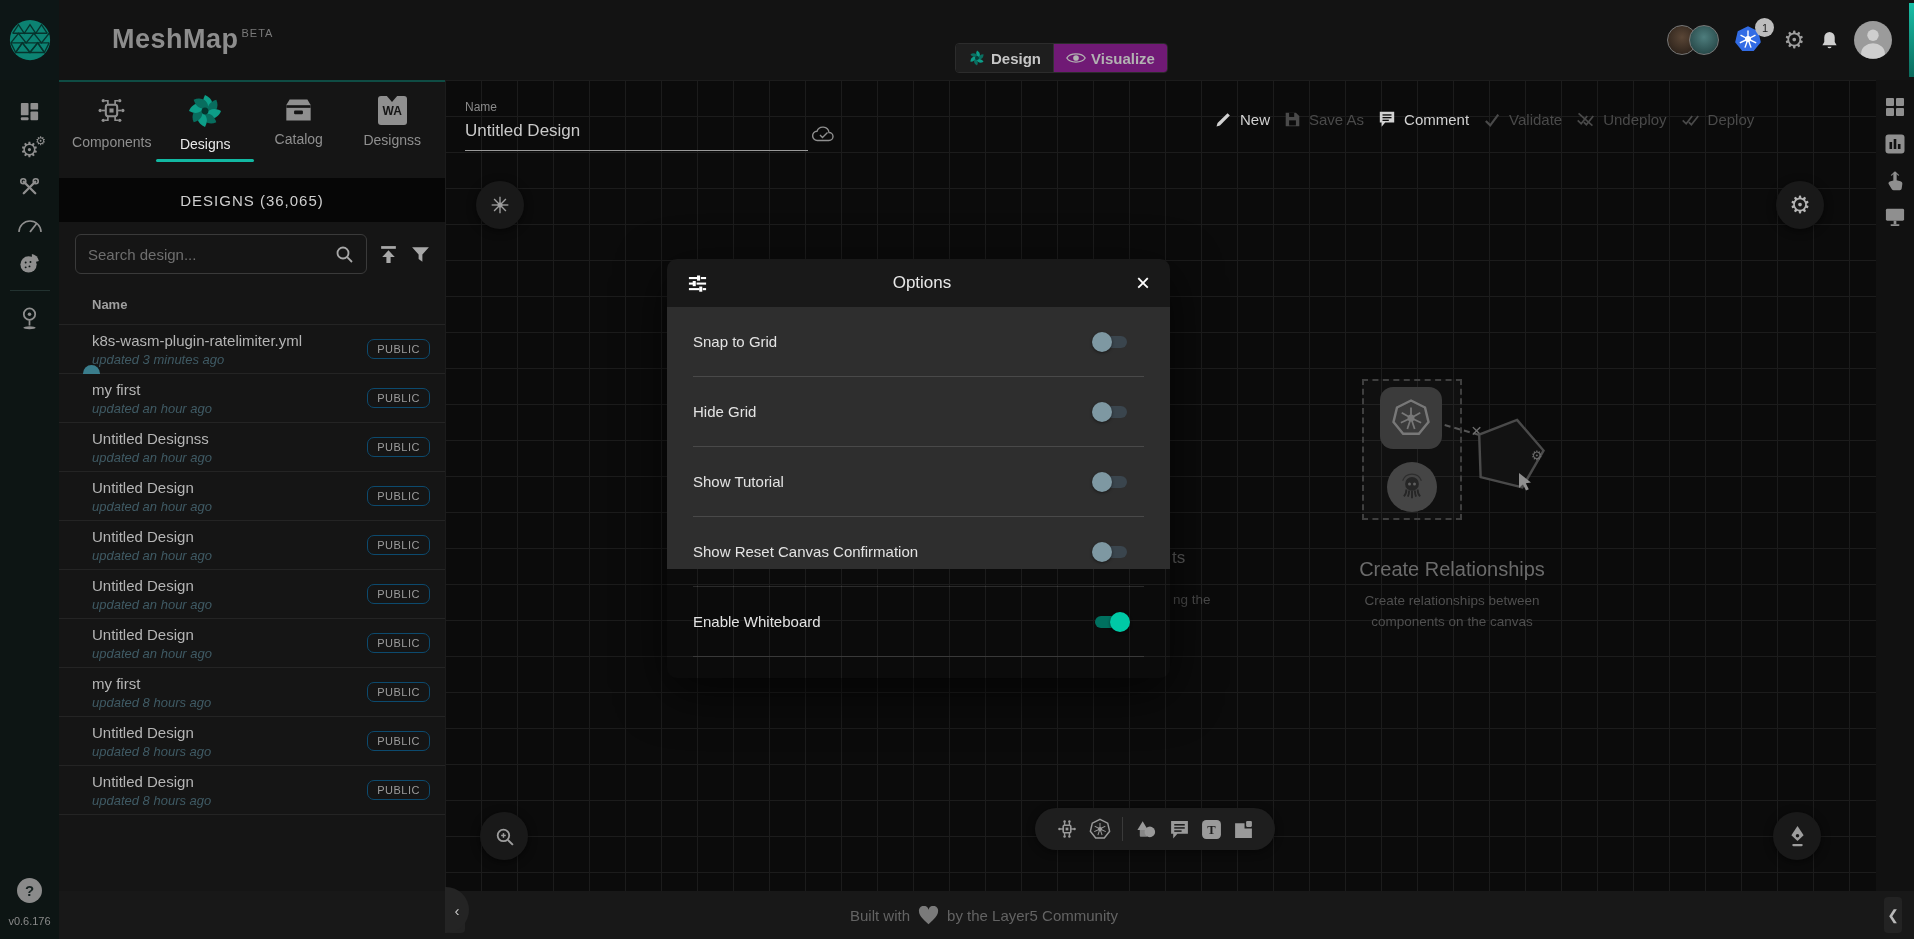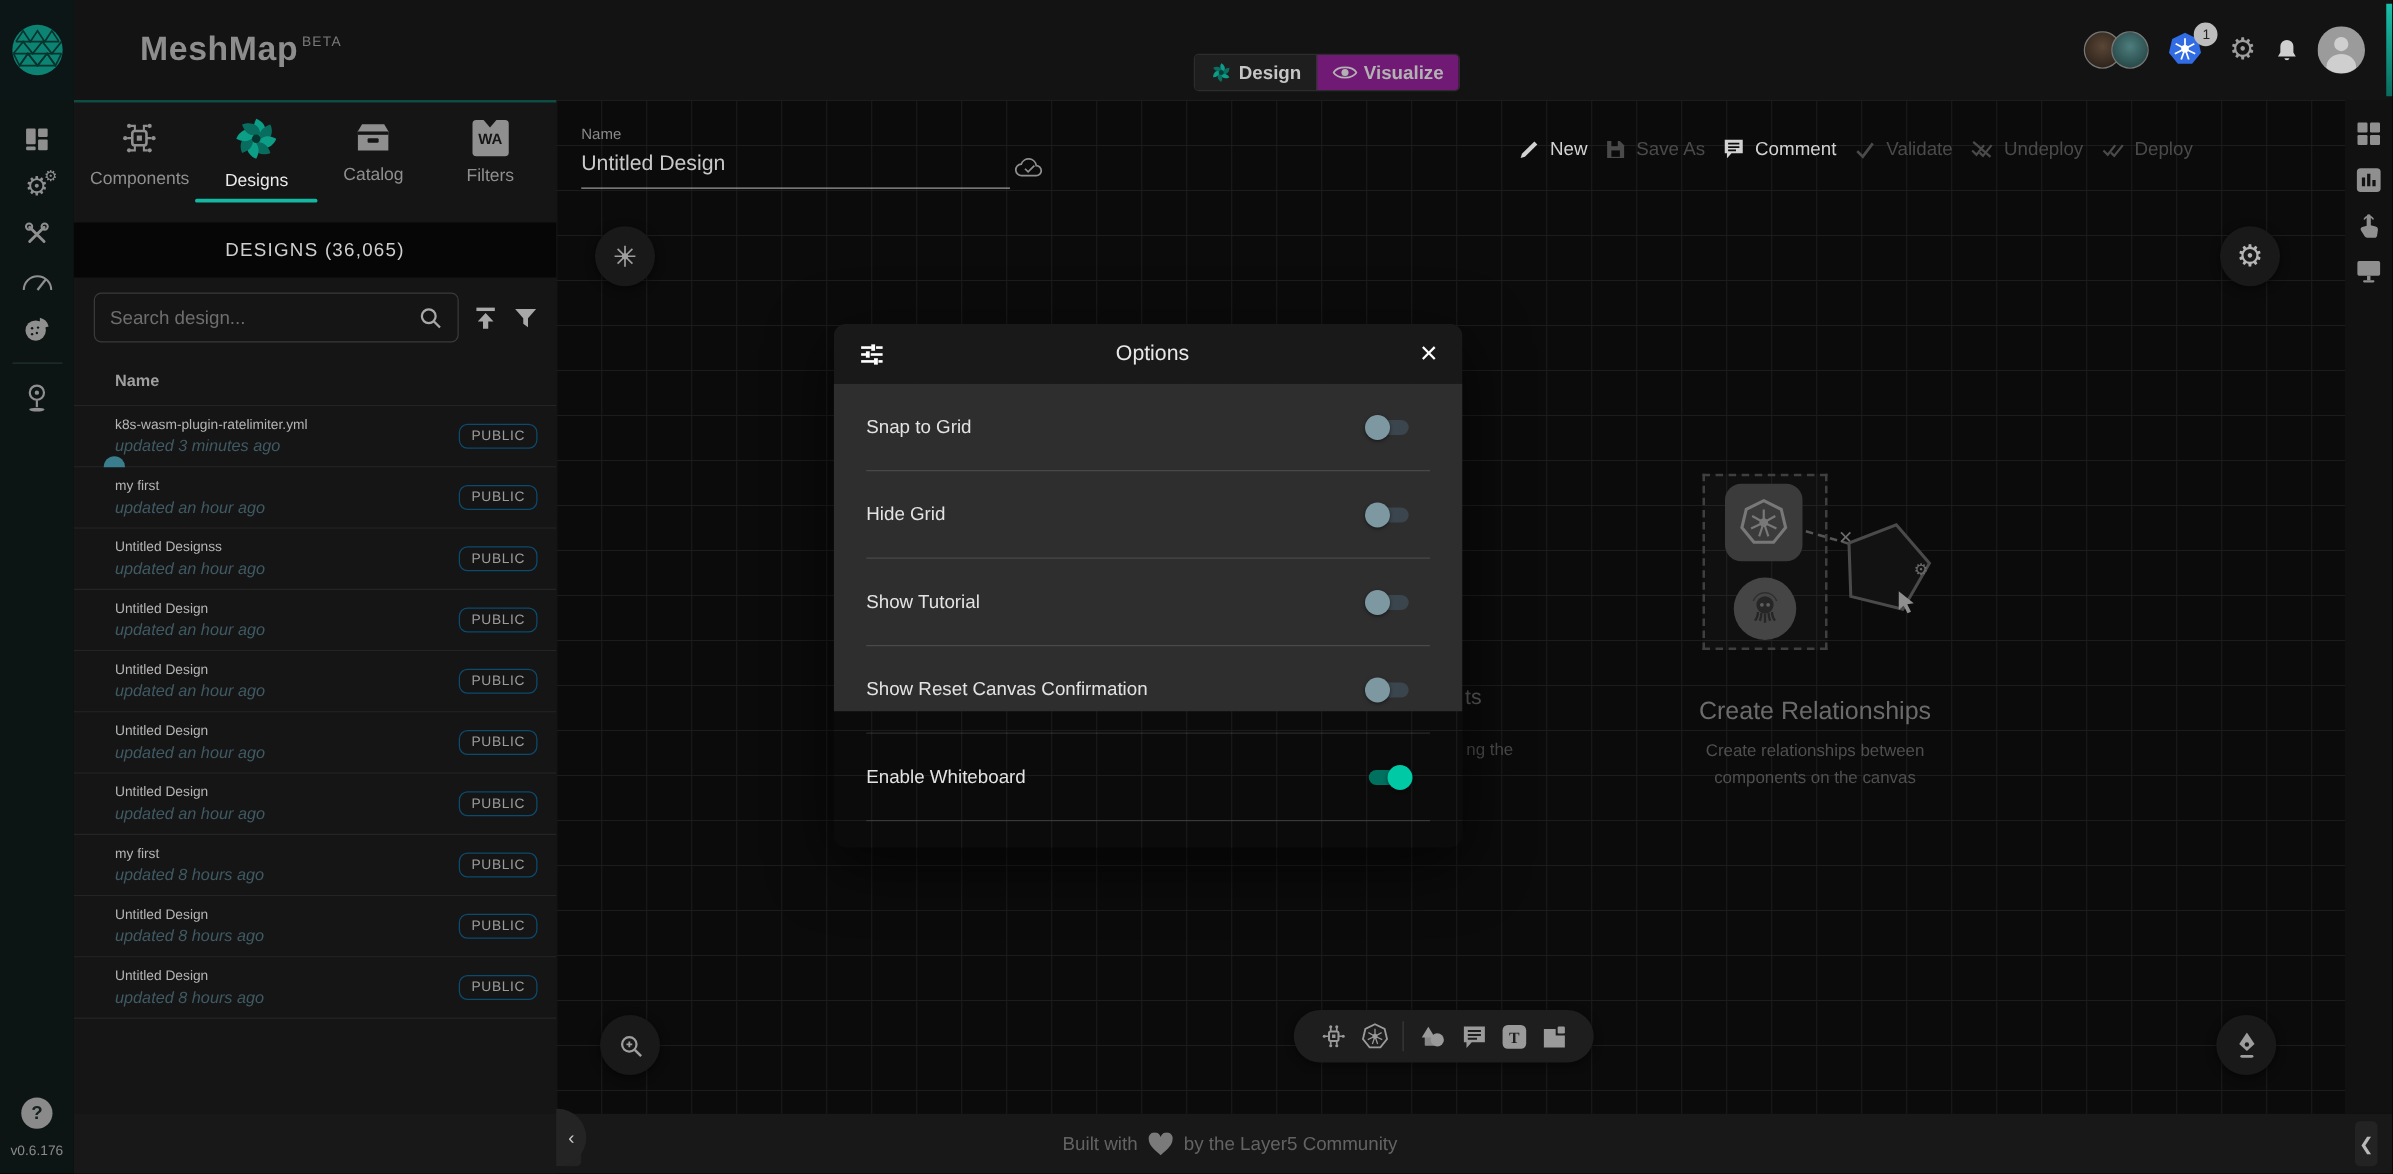--- a/index.html
+++ b/index.html
@@ -51,21 +51,21 @@
   .designs-band { margin-top:16px; height:44px; background:#060606; display:flex; align-items:center; justify-content:center; font-size:15px; color:#cfcfcf; letter-spacing:1px; }
   .search-row { margin:12px 14px 0 16px; display:flex; align-items:center; gap:11px; }
   .search-box { flex:1; height:40px; border:1px solid #3a3a3a; border-radius:6px; display:flex; align-items:center; padding:0 12px; gap:8px; background:#151515; }
   .search-box input { flex:1; background:transparent; border:none; outline:none; color:#bbb; font-size:15px; font-family:inherit; }
   .search-box input::placeholder { color:#6e6e6e; }
   .tool-ic { color:#a8a8a8; cursor:pointer; }
   .name-col { margin:23px 0 0 33px; font-size:13px; font-weight:bold; color:#9f9f9f; }
   .rows { margin-top:12px; border-top:1px solid #242424; }
   .drow { position:relative; height:49px; border-bottom:1px solid #242424; display:flex; align-items:center; padding:0 15px 0 33px; cursor:pointer; background:#151515; }
   .drow-left { flex:1; min-width:0; }
-  .drow-title { font-size:11px; color:#b5b5b5; white-space:nowrap; overflow:hidden; }
+  .drow-title { font-size:15px; color:#b5b5b5; white-space:nowrap; overflow:hidden; }
   .drow-sub { font-size:13px; color:#3f5a64; font-style:italic; margin-top:3px; }
   .badge { border:1px solid #0c4a6e; border-radius:7px; padding:3px 9px; font-size:11px; color:#9c9c9c; letter-spacing:.5px; }
   .avatar-chip { position:absolute; left:24px; bottom:-1px; width:17px; height:9px; border-radius:17px 17px 0 0; background:#3a7d8c; }
   .pagination { position:absolute; left:0; right:0; bottom:10px; height:36px; display:flex; align-items:center; justify-content:center; gap:20px; font-size:14px; color:#9a9a9a; }
   .rows-select { display:flex; align-items:center; gap:6px; cursor:pointer; }
   .pg-prev { color:#4f4f4f; font-size:19px; cursor:default; }
   .pg-next { color:#c0c0c0; font-size:19px; cursor:pointer; }
   .panel-collapse { position:absolute; left:445px; top:887px; width:24px; height:46px; background:#242424; border-radius:0 24px 24px 0; display:flex; align-items:center; justify-content:center; color:#c9c9c9; font-size:15px; z-index:15; cursor:pointer; }
 
   
@@ -298,21 +298,21 @@
       <div class="tab">
         <svg width="31" height="27" viewBox="0 0 28 24" fill="currentColor">
           <path d="M3 7l3-5h16l3 5v14H3z"></path>
           <rect x="3" y="7.2" width="22" height="2.4" fill="#151515"></rect>
           <rect x="10" y="12" width="8" height="3.4" rx="1" fill="#151515"></rect>
         </svg>
         <span>Catalog</span>
       </div>
       <div class="tab">
         <div class="wa-icon"><div class="wa-notch"></div>WA</div>
-        <span>Filters</span>
+        <span>Designss</span>
       </div>
     </div>
 
     <div class="designs-band">DESIGNS (36,065)</div>
 
     <div class="search-row">
       <div class="search-box">
         <input type="text" placeholder="Search design..." style="">
         <svg class="tool-ic" width="20" height="20" viewBox="0 0 20 20" stroke="currentColor" fill="none">
           <circle cx="9" cy="9" r="5.5" stroke-width="1.8"></circle>

